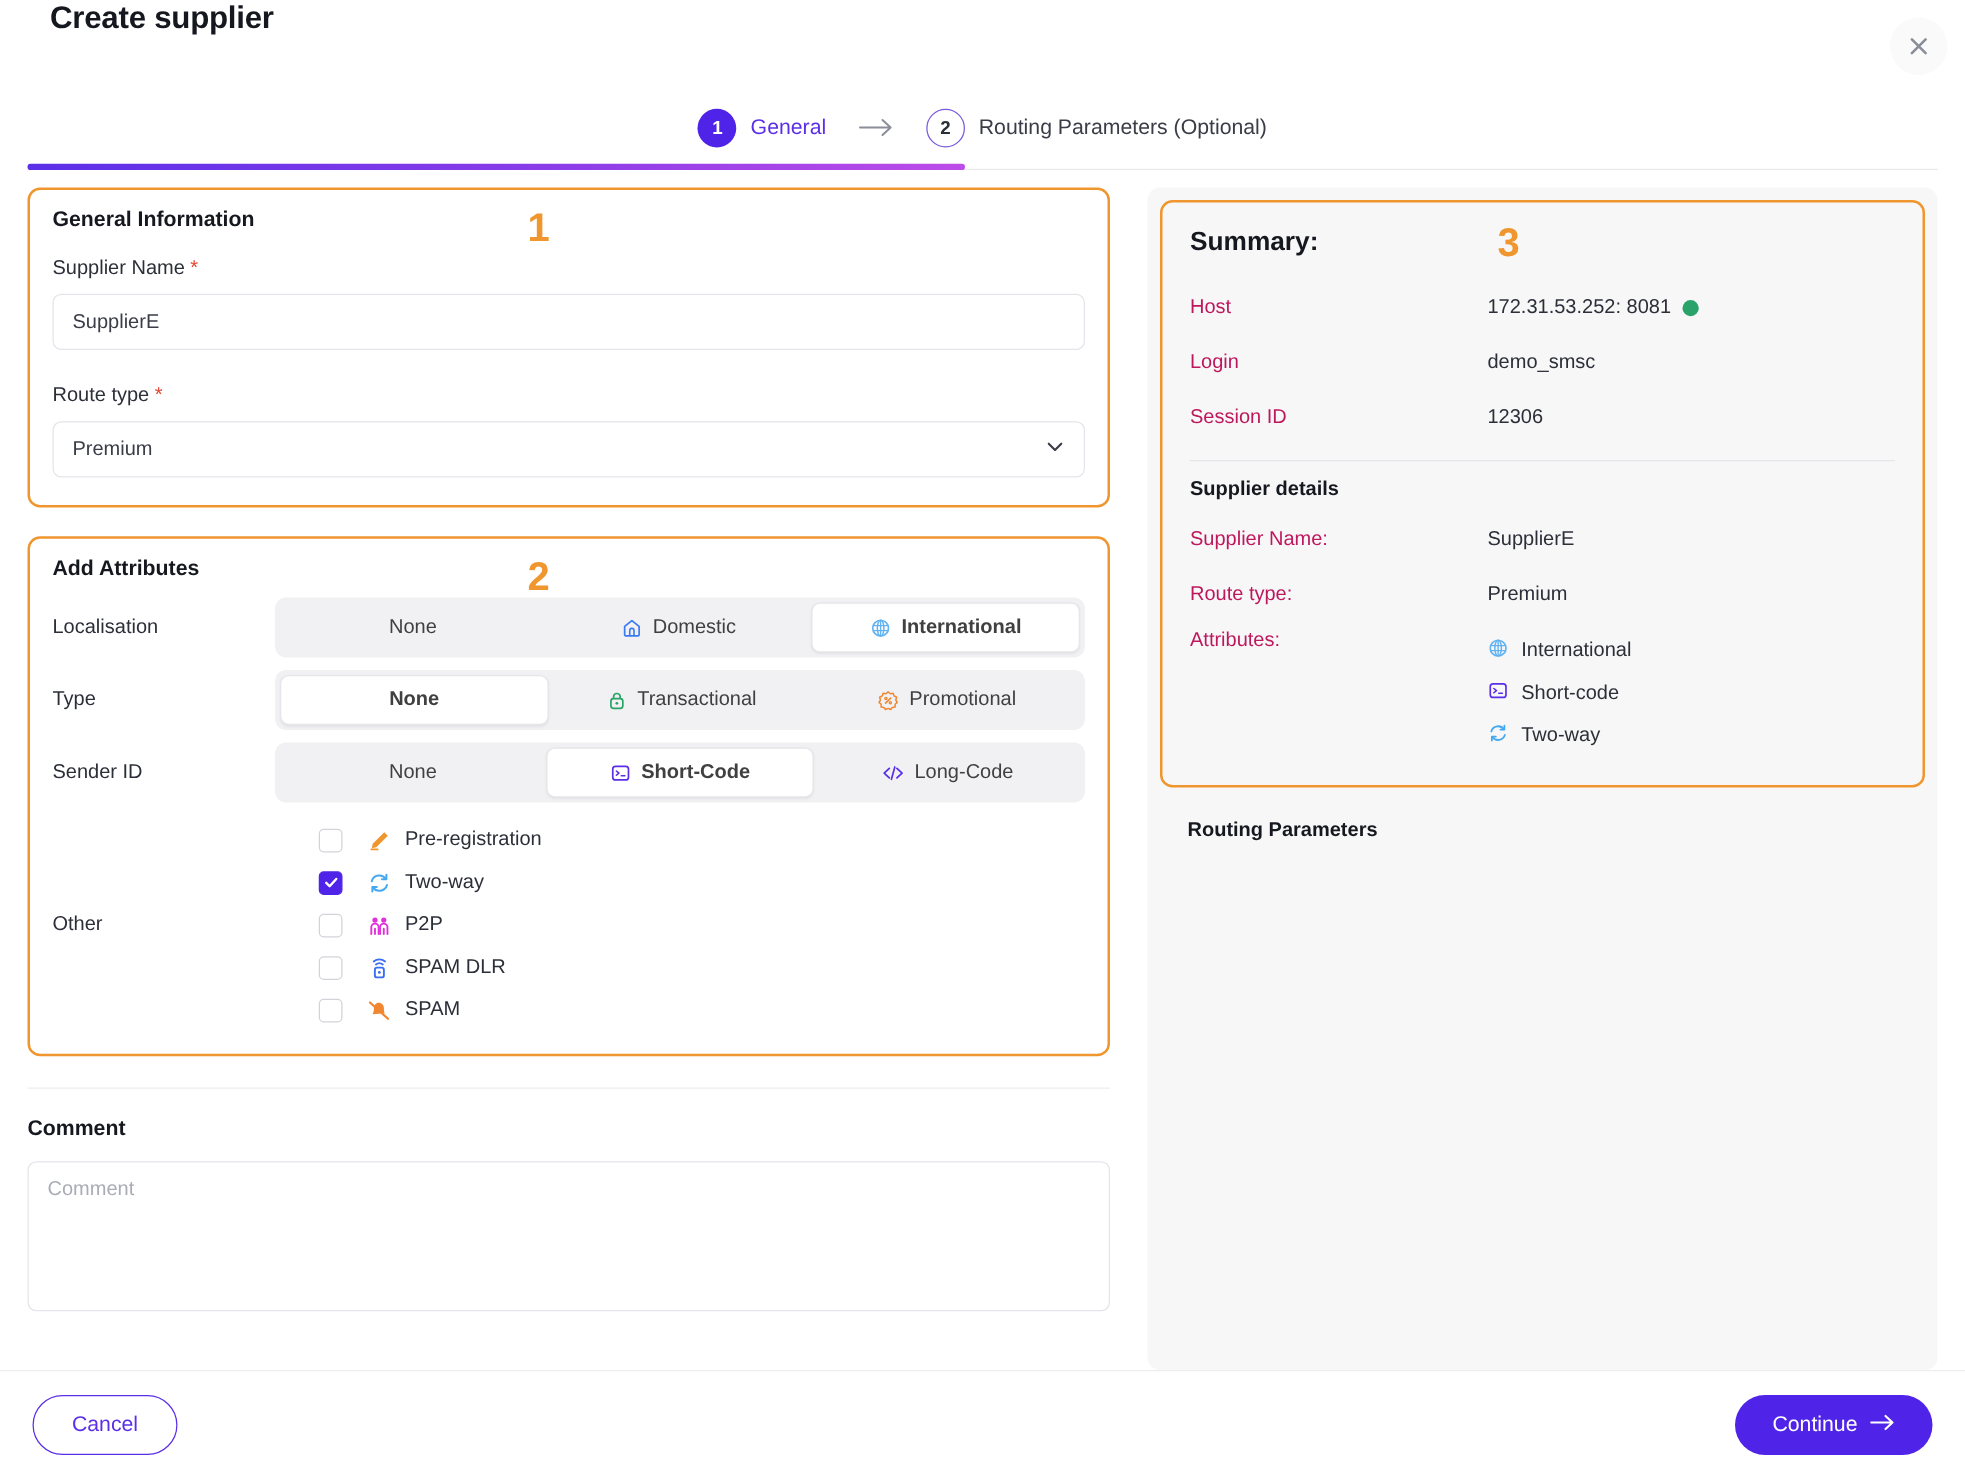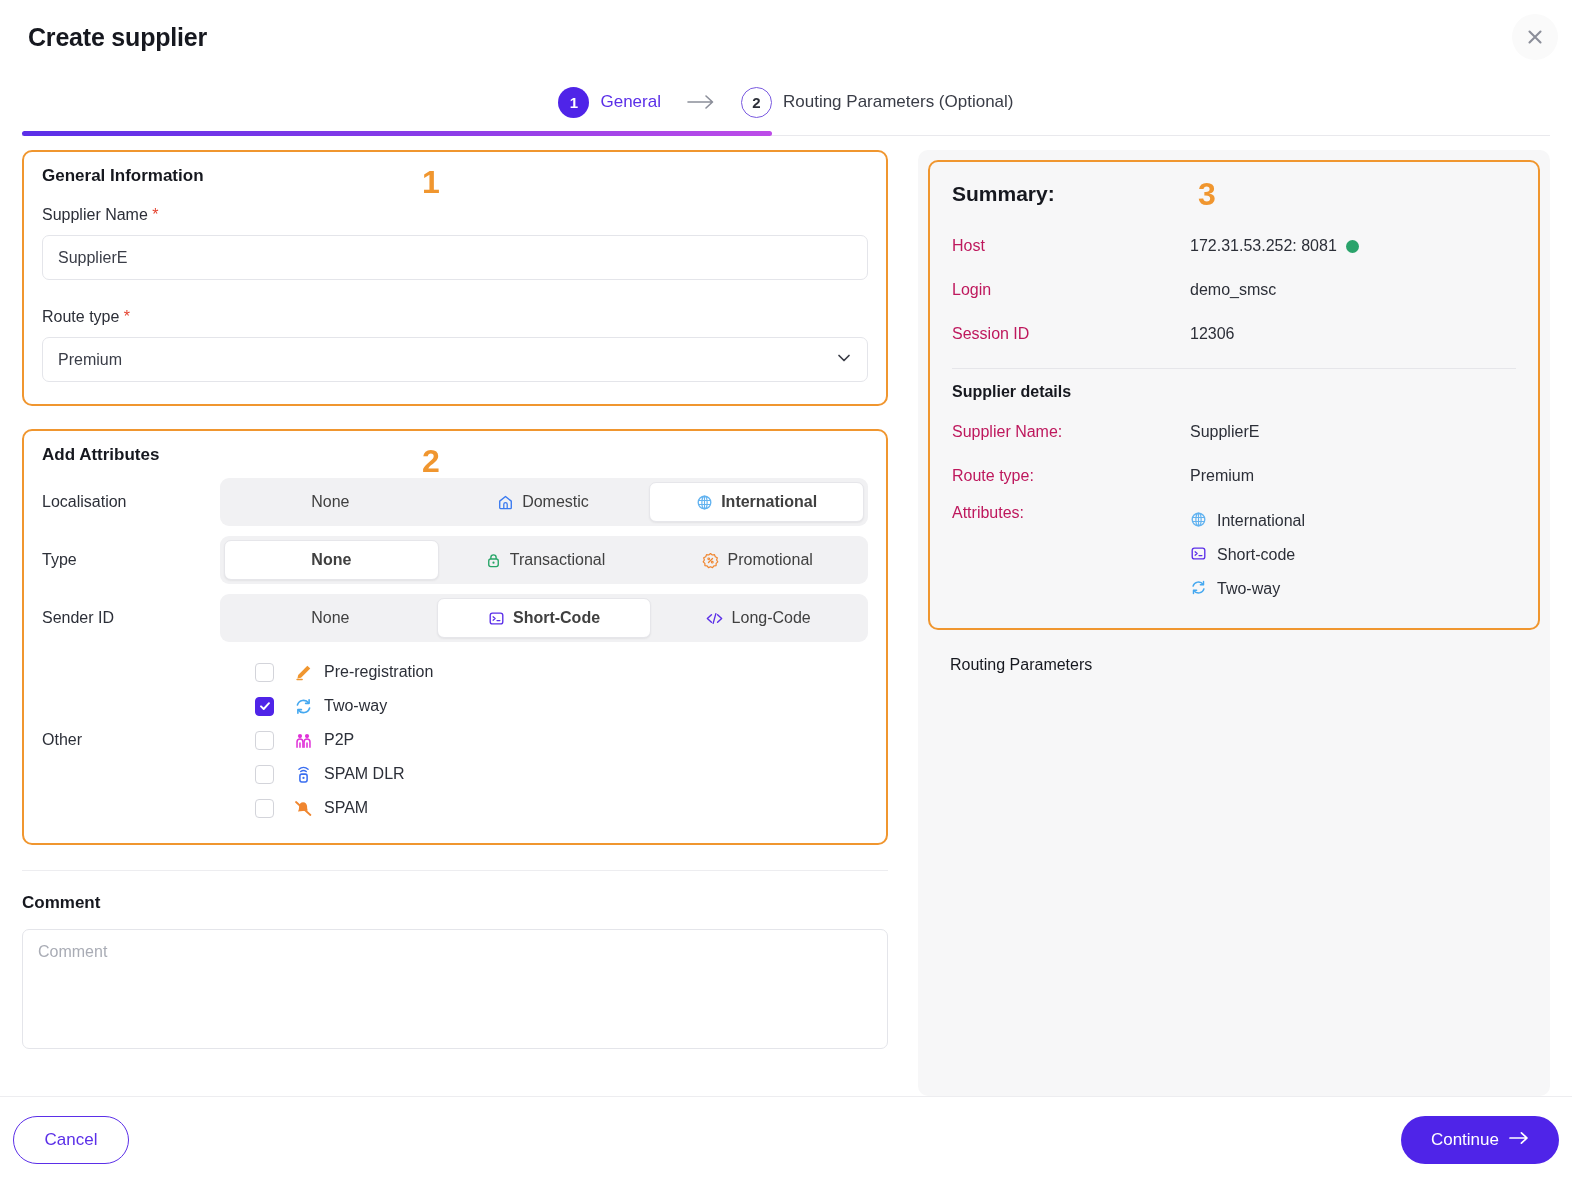--- a/index.html
+++ b/index.html
@@ -22,22 +22,21 @@
     flex-direction: column;
     background: #ffffff;
   }
 
   
   .modal-header {
     position: relative;
     height: 74px;
     flex: 0 0 74px;
     display: flex;
-    align-items: center;
-    padding: 0 28px;
+    padding: 0 40px;
   }
   .modal-title {
     font-size: 25px;
     font-weight: bold;
     letter-spacing: -0.2px;
     color: #16181f;
   }
   .close-btn {
     position: absolute;
     top: 14px;
@@ -331,34 +330,34 @@
   .dot-green { width: 13px; height: 13px; border-radius: 50%; background: #2aa36b; display: inline-block; }
 
   .sum-divider { height: 1px; background: #e6e6ea; margin: 12px 0 14px 0; }
   .sum-subhead { font-size: 16px; font-weight: bold; color: #16181f; margin-bottom: 9px; }
 
   .attr-line { display: flex; align-items: center; gap: 10px; min-height: 34px; font-size: 16px; color: #2c2f38; }
   .attr-stack { display: flex; flex-direction: column; }
 
   .routing-heading {
     font-size: 16px;
-    font-weight: normal;
+    font-weight: bold;
     color: #16181f;
     padding: 26px 22px 0 22px;
   }
 
   
   .modal-footer {
     flex: 0 0 86px;
     height: 86px;
     border-top: 1px solid #ededf0;
     display: flex;
     align-items: center;
     justify-content: space-between;
-    padding: 0 13px;
+    padding: 0 26px;
   }
   .btn {
     height: 48px;
     border-radius: 26px;
     font-size: 17px;
     font-family: "Liberation Sans", sans-serif;
     cursor: pointer;
     display: inline-flex;
     align-items: center;
     justify-content: center;

